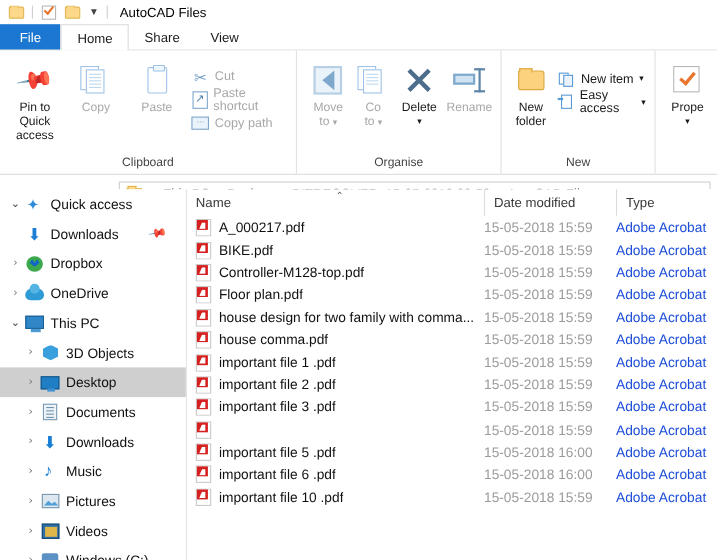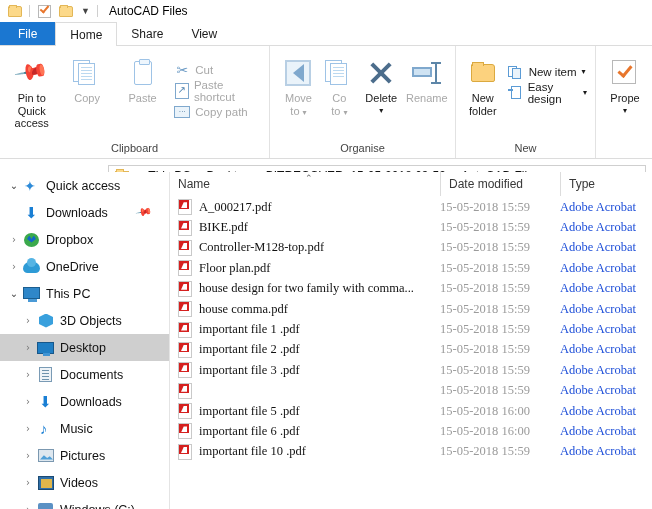--- a/index.html
+++ b/index.html
@@ -236,21 +236,21 @@
   .i-pic { width:16px;height:13px;background:#dde7ef;border:1px solid #7b98b0;position:absolute;top:1px;left:2px;}
   .i-pic:after{content:"";position:absolute;bottom:1px;left:1px;width:13px;height:6px;background:#4f9fd8;
      clip-path: polygon(0 100%,30% 30%,55% 75%,75% 45%,100% 100%);}
   .i-vid { width:16px;height:14px;background:#2f6fa8;border:1px solid #1b4a73;position:absolute;top:1px;left:2px;}
   .i-vid:after{content:"";position:absolute;top:2px;left:2px;width:11px;height:9px;background:#e0b64a;}
   .i-drive { width:15px;height:13px;background:#5b91c4;border-radius:2px;position:absolute;top:1px;left:2px;}
 
   
   .filelist {
     position: absolute; left: 170px; right: 0; top: 197px; bottom: 0;
-    background: #ffffff; overflow: hidden; font-size: 12.5px; font-family: Liberation Serif, serif;
+    background: #ffffff; overflow: hidden; font-size: 12.5px;
   }
   .frow {
     height: 20.4px; display: flex; align-items: center; white-space: nowrap;
   }
   .fname { width: 270px; display: flex; align-items: center; padding-left: 8px; overflow: hidden; }
   .fdate { width: 120px; color: #9b9b9b; }
   .ftype { color: #1d4ed8; }
   .pdfic {
     width: 14px; height: 16px; margin-right: 7px; flex: none; position: relative;
     background: #ffffff; border: 1px solid #c9c9c9;
@@ -428,21 +428,21 @@
             <span>New item</span>
             <span class="caret">▾</span>
           </div>
           <div class="smallbtn on">
             <span class="sico">
                 <span class="ic-easy">
                   <span class="a"></span>
                   <span class="b"></span>
                 </span>
               </span>
-            <span>Easy design</span>
+            <span>Easy access</span>
             <span class="caret">▾</span>
           </div>
         </div>
       </div>
       <div class="rgroup-label">New</div>
     </div>
 
     <div class="rgroup" style="width:56px">
       <div class="rgroup-items" style="padding-left:6px">
         <div class="bigbtn" style="width:52px">

